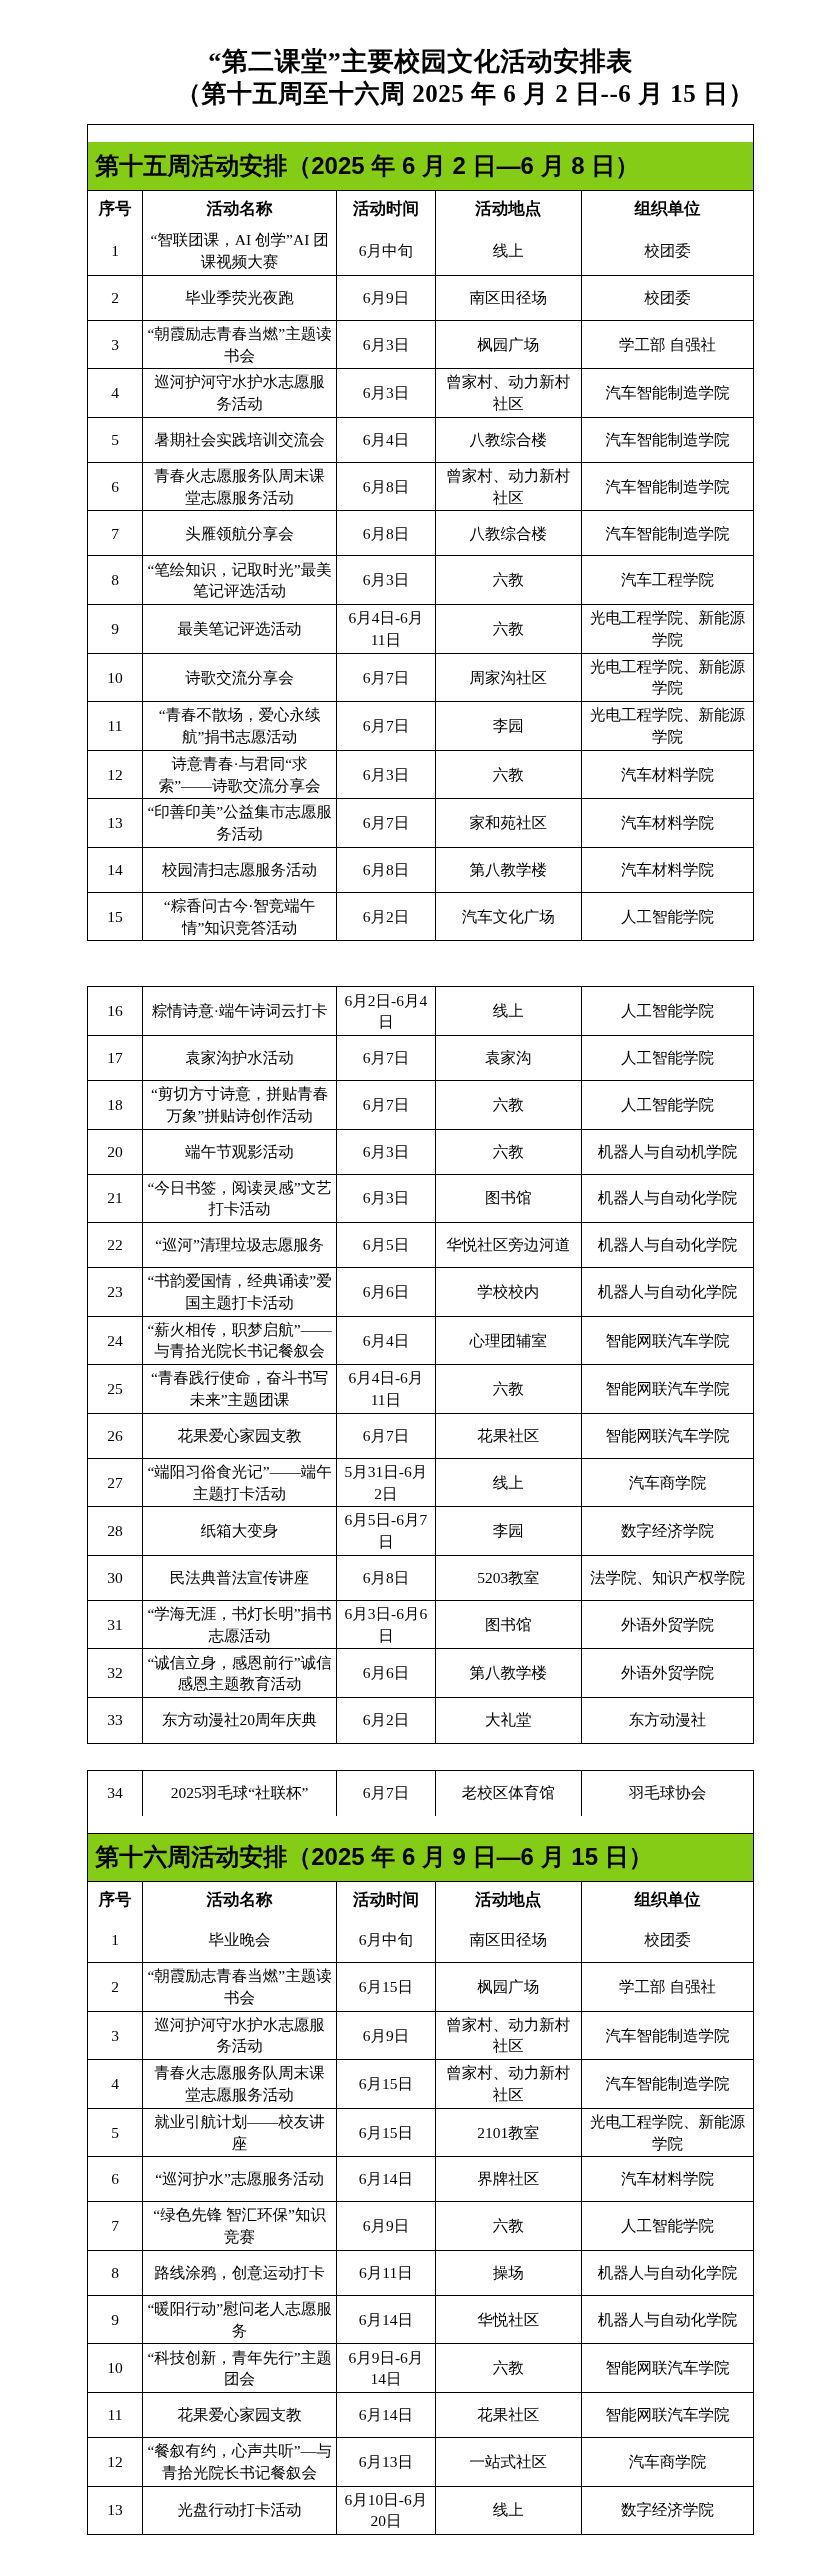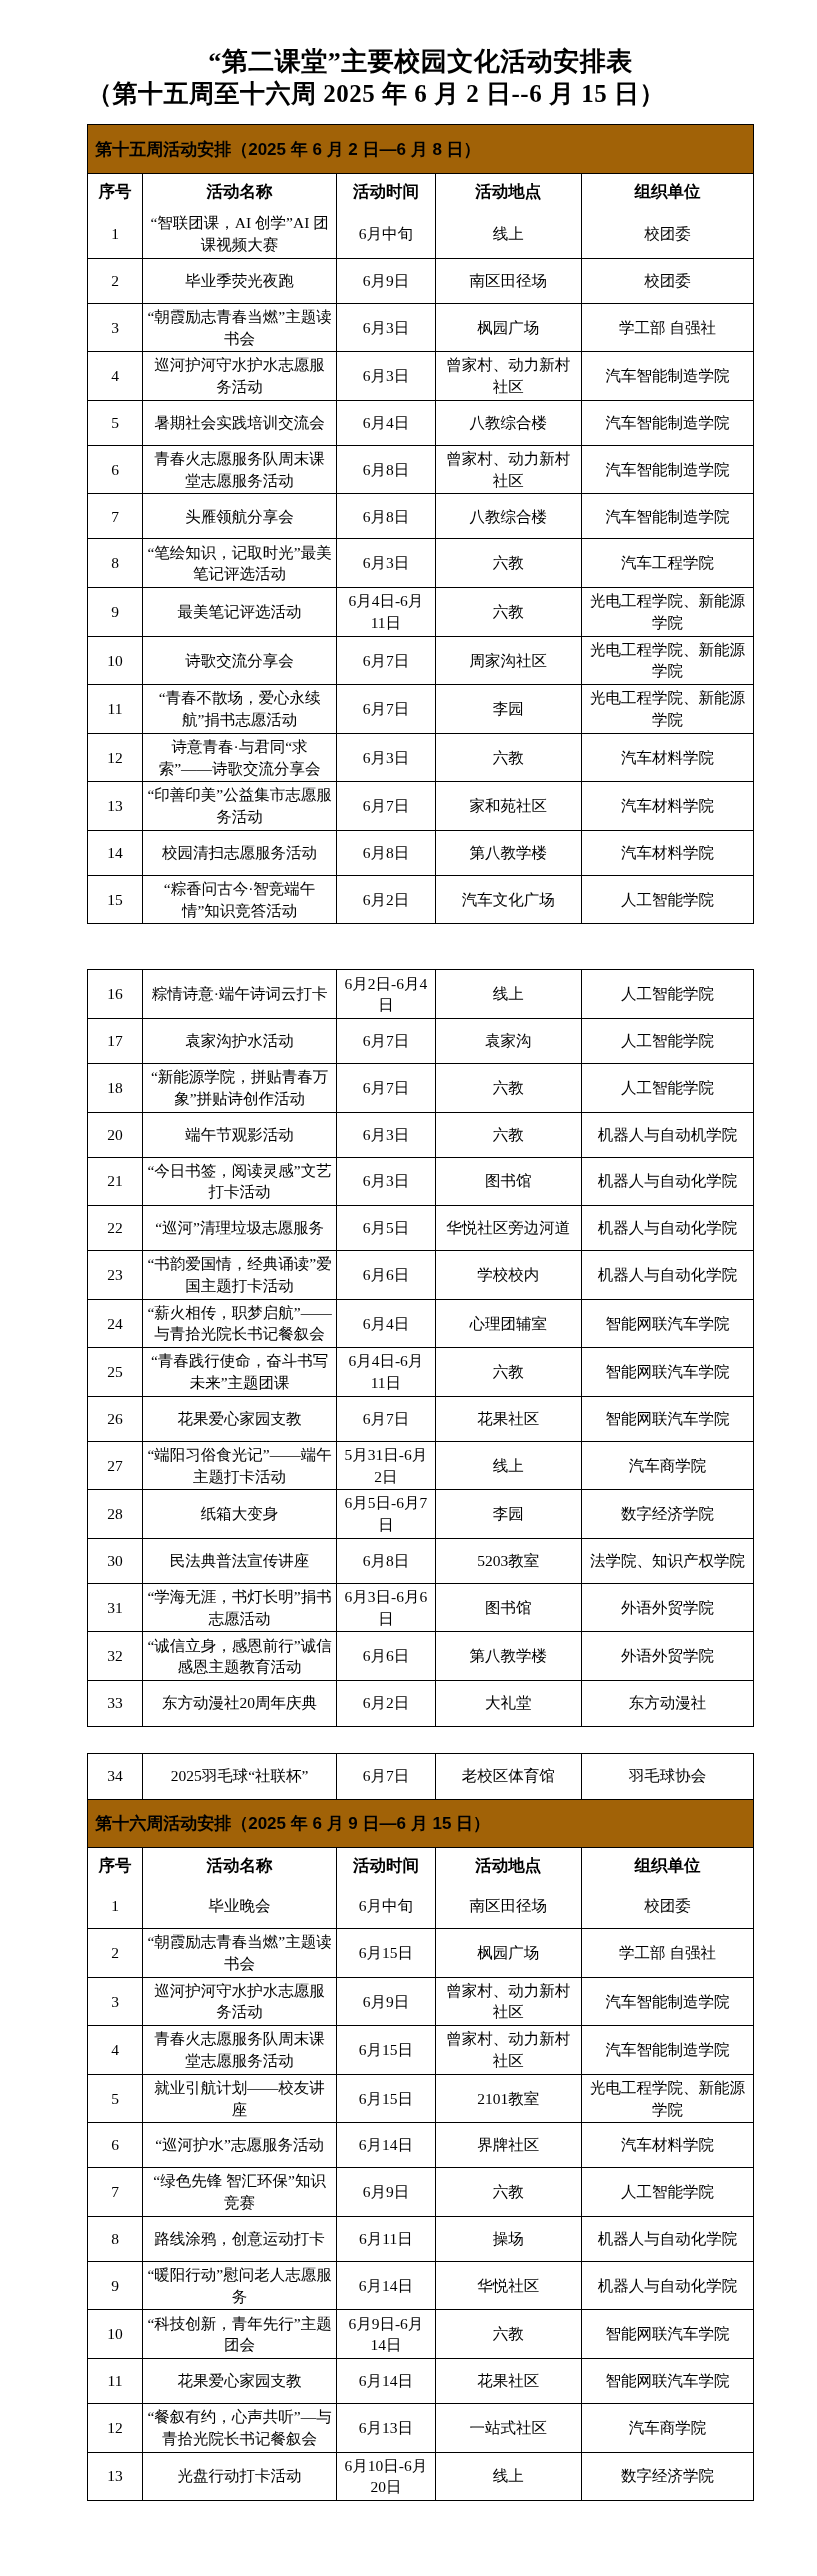--- a/index.html
+++ b/index.html
@@ -9,30 +9,30 @@
     font-family:"Liberation Serif","DejaVu Serif",serif;
     color:#000;
   }
   .content { width:667px; margin-left:87px; }
   .title1 {
     margin:47px 0 0 0; text-align:center;
     font-family:"Liberation Serif","DejaVu Serif",serif;
     font-weight:bold; font-size:26px; line-height:1.15; letter-spacing:0.5px;
   }
   .title2 {
-    margin:3.1px 0 15.5px 0; text-align:left;
+    margin:3.1px 0 15.5px 0; text-align:right;
     font-weight:bold; font-size:25px; line-height:1.15; letter-spacing:0.5px;
   }
   .block { border:1px solid #000; box-sizing:border-box; }
   .gap-a { height:45px; } .gap-b { height:26px; }
   .band {
-    background:#a16207; min-height:49px; box-sizing:border-box;
+    background:#84cc16; min-height:49px; box-sizing:border-box;
     display:flex; align-items:center; padding:3.1px 5.2px 3.1px 7.2px;
     font-family:"Liberation Sans","DejaVu Sans",sans-serif;
-    font-weight:bold; font-size:17px;
+    font-weight:bold; font-size:24px;margin-top:17px;
   }
   .band-mid { border-top:1px solid #000; border-bottom:1px solid #000; }
   .band-top { border-bottom:1px solid #000; }
   table.grid {
     width:100%; border-collapse:collapse; table-layout:fixed;
   }
   table.grid th, table.grid td {
     border:0.5px solid #000; border-top-width:1px; border-bottom-width:1px;
     text-align:center; vertical-align:middle;
     padding:2.1px 4.1px; box-sizing:border-box;
@@ -216,21 +216,21 @@
             </tr>
             <tr>
               <td>17</td>
               <td>袁家沟护水活动</td>
               <td>6月7日</td>
               <td>袁家沟</td>
               <td>人工智能学院</td>
             </tr>
             <tr>
               <td>18</td>
-              <td>“新能源学院，拼贴青春万象”拼贴诗创作活动</td>
+              <td>“剪切方寸诗意，拼贴青春万象”拼贴诗创作活动</td>
               <td>6月7日</td>
               <td>六教</td>
               <td>人工智能学院</td>
             </tr>
             <tr>
               <td>20</td>
               <td>端午节观影活动</td>
               <td>6月3日</td>
               <td>六教</td>
               <td>机器人与自动机学院</td>

